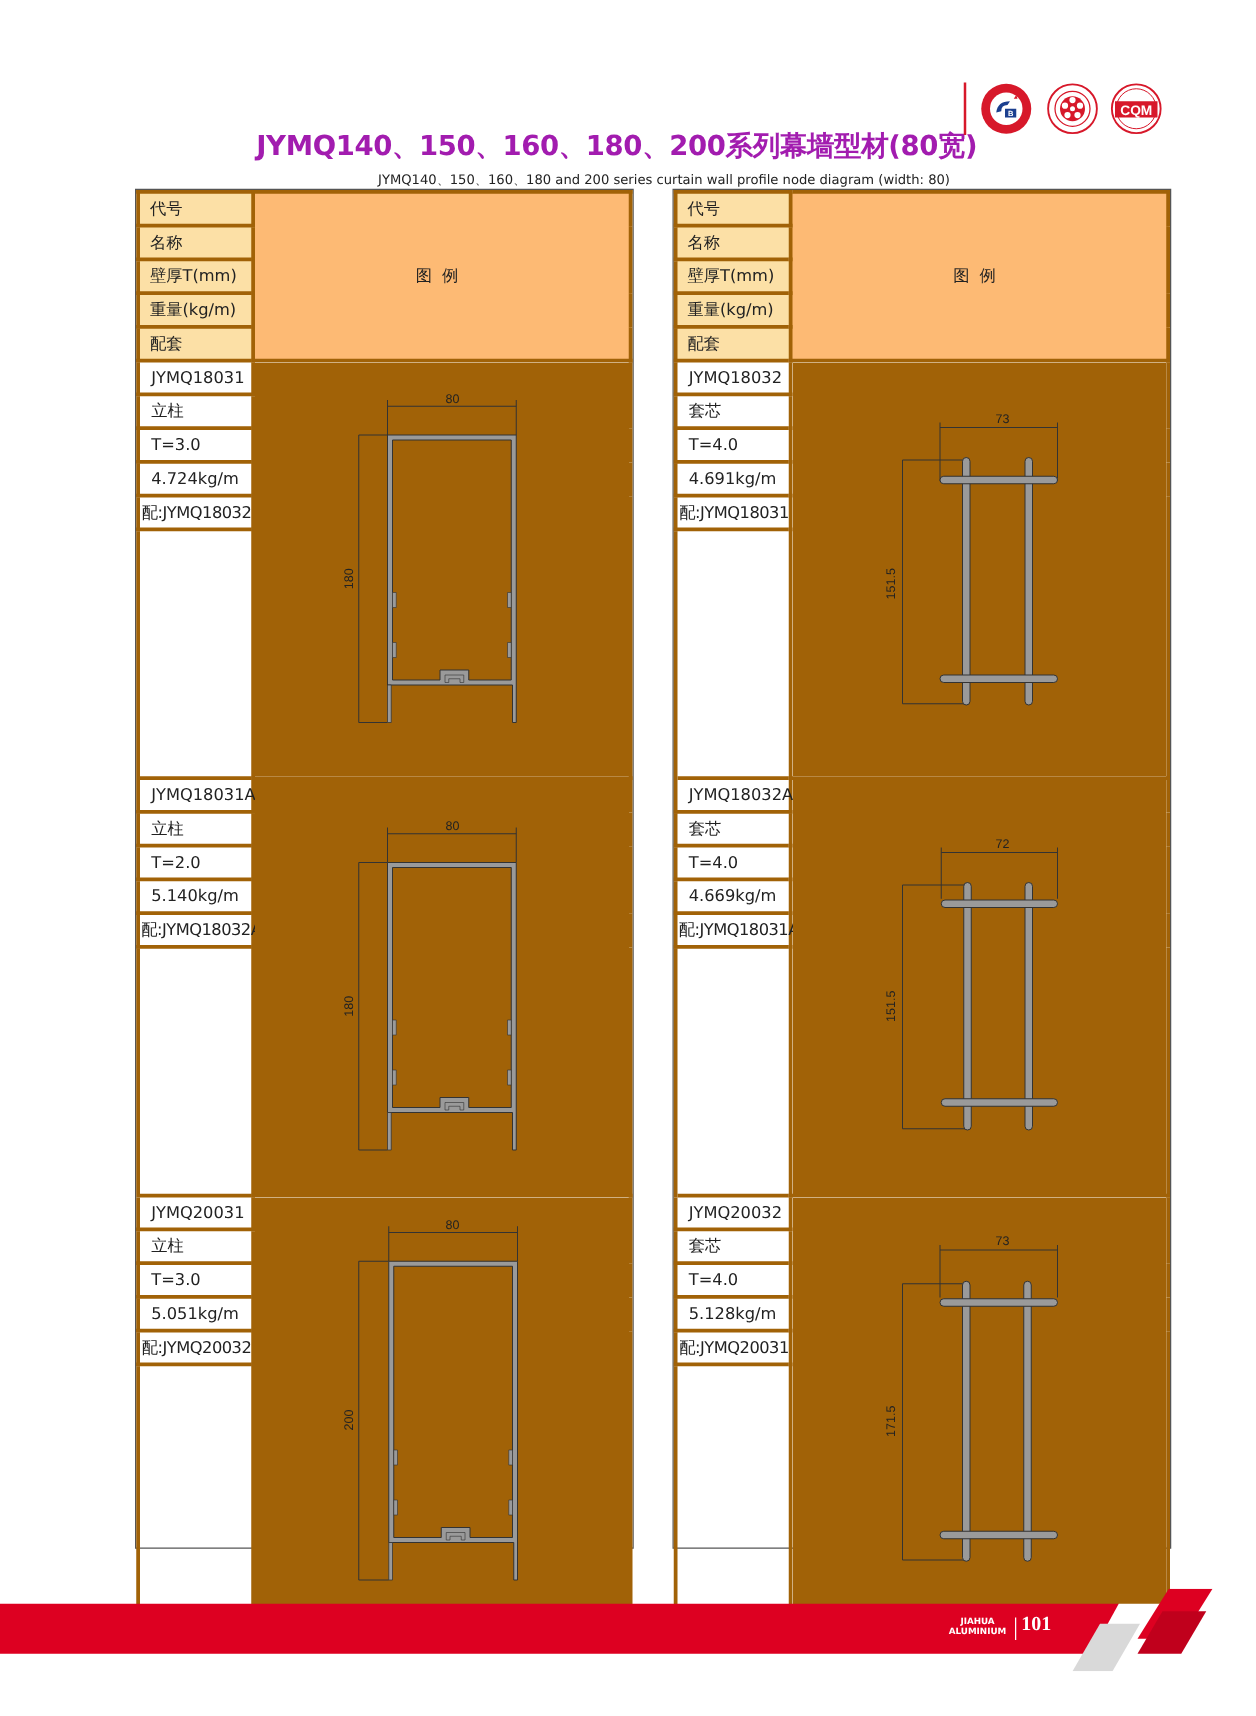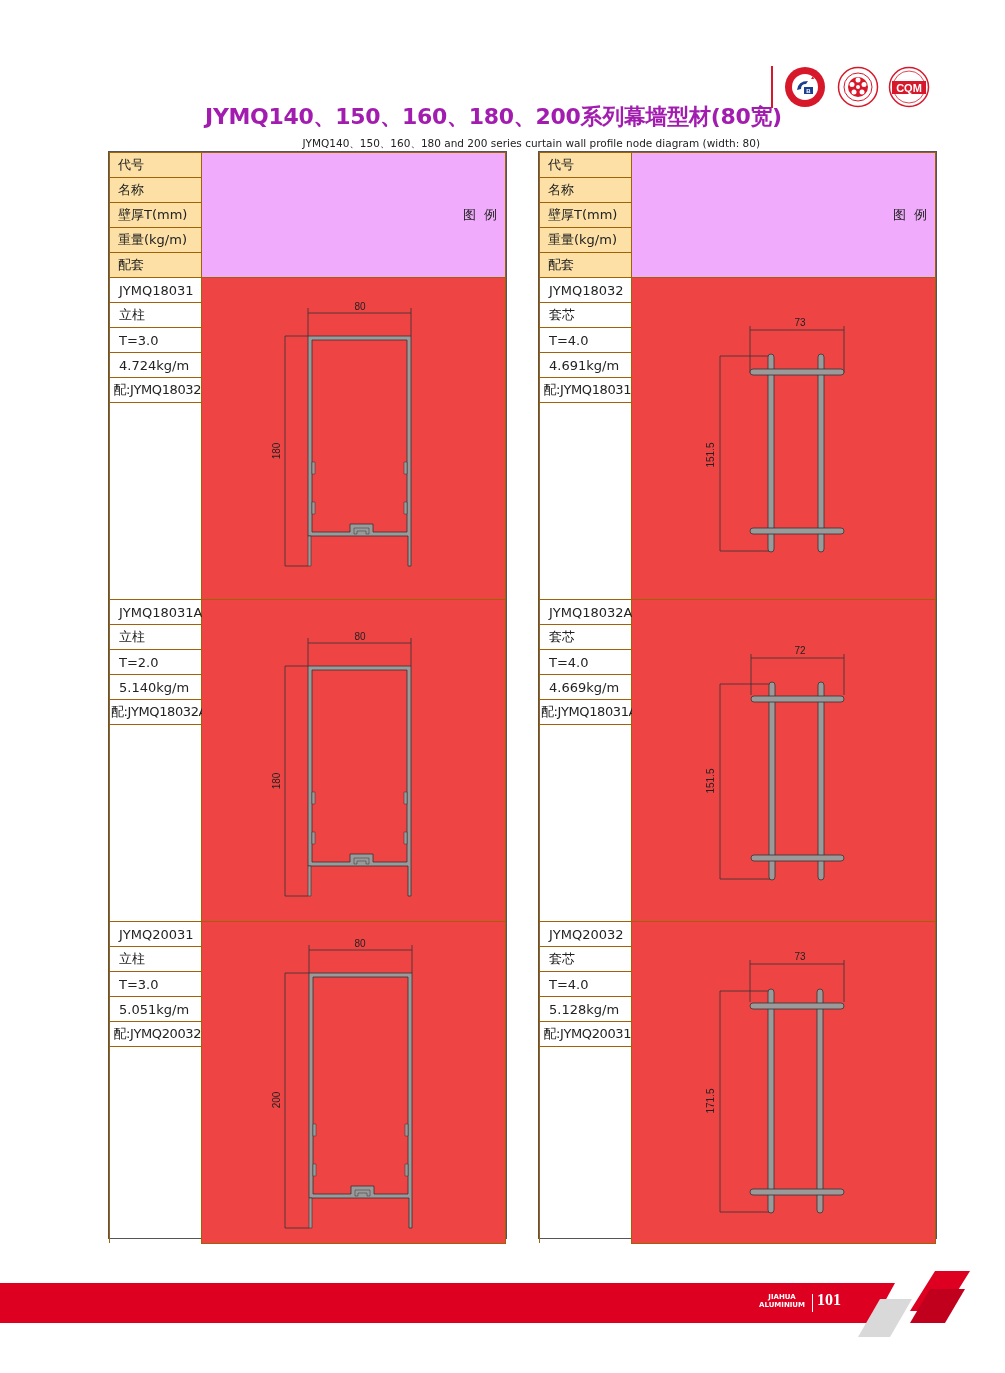--- a/index.html
+++ b/index.html
@@ -3,27 +3,27 @@
 <meta charset="utf-8">
 <style>
   html,body{margin:0;padding:0;background:#fff;}
   body{width:1005px;height:1373px;position:relative;overflow:hidden;font-family:"DejaVu Sans","Liberation Sans",sans-serif;color:#222;}
   .title-main{position:absolute;left:205px;top:62px;width:555px;text-align:left;font-size:22px;font-weight:bold;letter-spacing:-0.3px;color:#a21caf;white-space:nowrap;margin-top:40px;}
   .title-sub{position:absolute;left:200px;top:94px;width:560px;text-align:right;font-size:10.5px;color:#222;white-space:nowrap;margin-top:43px;}
   .title-divider{position:absolute;left:771px;top:66px;width:2px;height:42px;background:#d7182a;}
   .logo{position:absolute;top:66px;width:42px;height:42px;}
   .panel{position:absolute;top:151px;border:1px solid #555;box-sizing:border-box;}
   .panel table{border-collapse:collapse;width:100%;height:100%;table-layout:fixed;}
-  .panel td{border:1px solid #a16207;padding:0;font-size:13px;vertical-align:middle;}
+  .panel td{border:3px solid #a16207;padding:0;font-size:13px;vertical-align:middle;}
   .hdr-label{background:#fce0a6;height:24px;padding-left:8px !important;font-size:14px;}
-  .hdr-legend{background:#f0abfc;text-align:right;font-size:14px;letter-spacing:8px;}
+  .hdr-legend{background:#fdba74;text-align:center;font-size:14px;letter-spacing:8px;}
   .info{height:24px;padding-left:9px !important;font-size:12.5px;}
   .info.pei{padding-left:1px !important;letter-spacing:-0.4px;text-align:right;}
   .info.blank{height:auto;border-bottom:none;}
-  .draw{position:relative;background:#ef4444;}
+  .draw{position:relative;background:#a16207;}
   .draw svg{position:absolute;left:0;top:0;}
   .footer{position:absolute;left:0;top:1283px;width:1005px;height:40px;}
   .footer-bar{position:absolute;left:0;top:0;width:895px;height:40px;background:#dd0021;}
   .footer-text{position:absolute;left:100px;top:13px;font-size:10.5px;color:#fff;letter-spacing:1.2px;white-space:nowrap;}
   .brand{position:absolute;left:755px;top:10px;color:#fff;font-size:7px;line-height:8px;text-align:center;width:54px;font-weight:bold;}
   .brand-divider{position:absolute;left:812px;top:11px;width:1px;height:18px;background:#fff;}
   .page-num{position:absolute;left:817px;top:8px;color:#fff;font-weight:bold;font-size:16px;font-family:Liberation Serif, serif;}
   .slash{position:absolute;}
 </style>
 </head>

